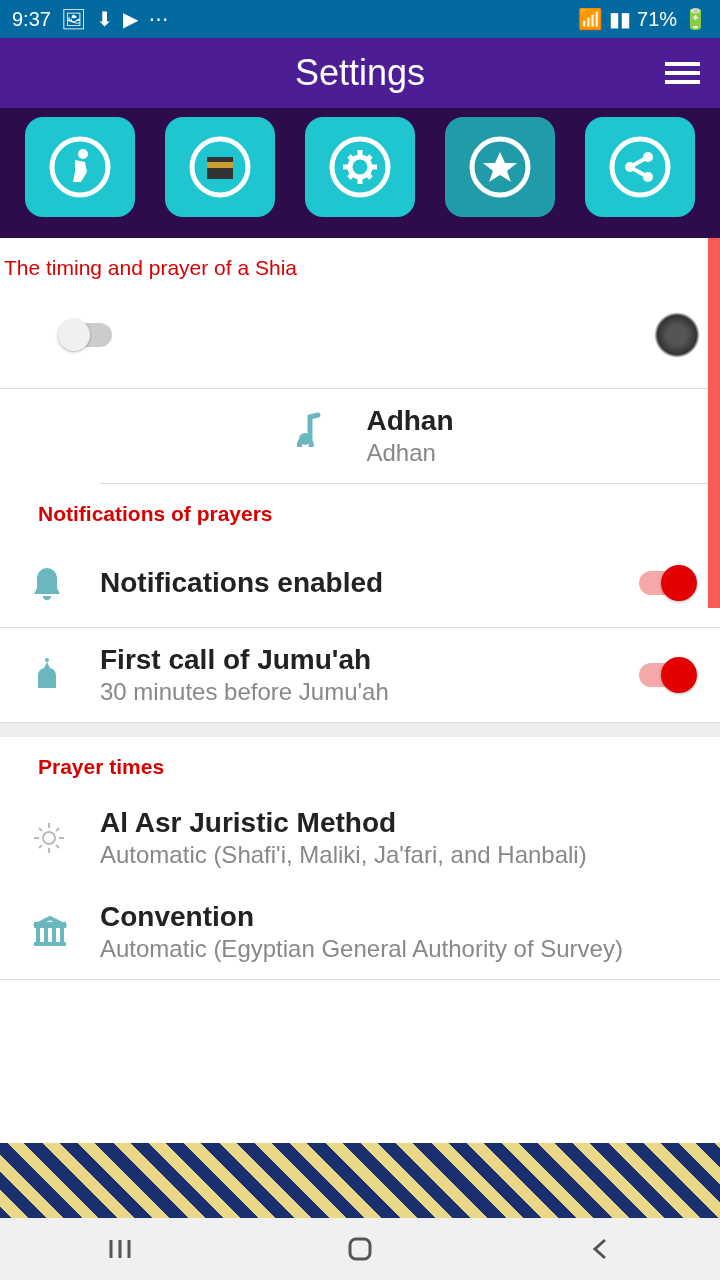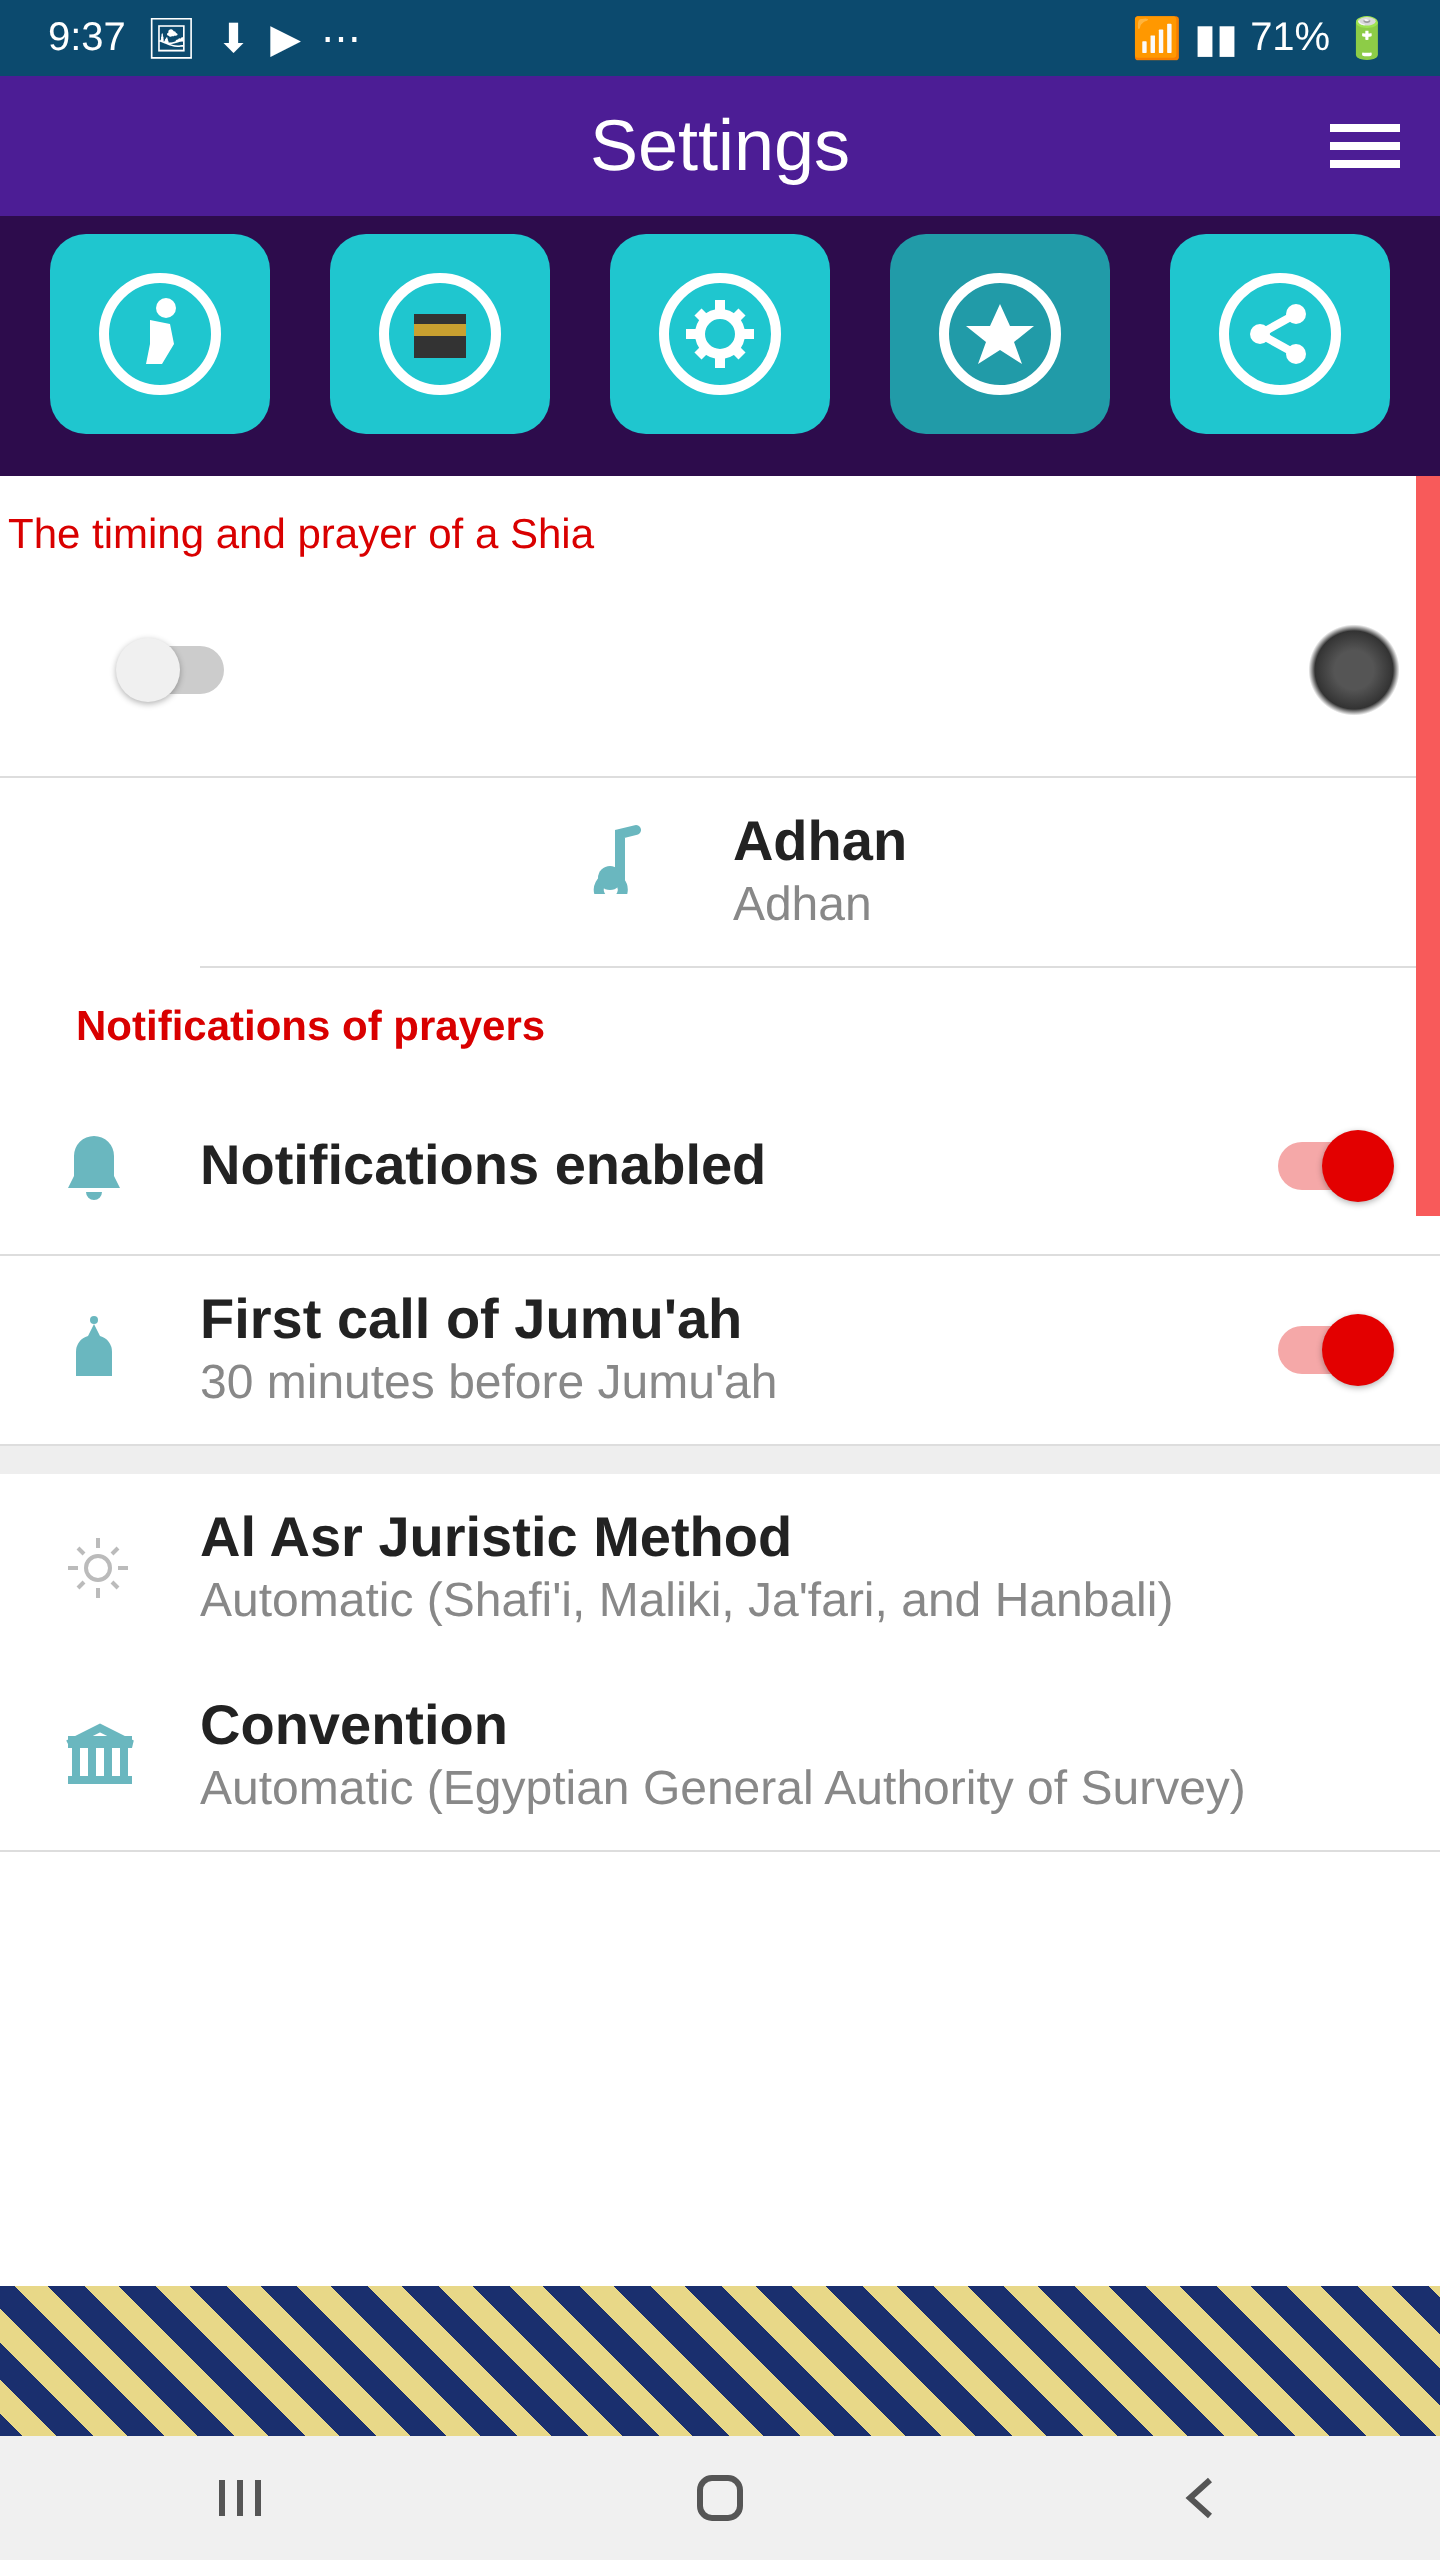--- a/index.html
+++ b/index.html
@@ -1,18 +1,18 @@
 <!DOCTYPE html>
 <html><head>
 <meta charset="utf-8">
 <style>
   * { margin: 0; padding: 0; box-sizing: border-box; font-family: Arial, sans-serif; }
   body { width: 720px; height: 1280px; background: #fff; overflow: hidden; position: relative; }
   
-  .status-bar { height: 38px; background: #0c4a6e; color: #fff; display: flex; justify-content: space-between; align-items: center; padding: 0 24px; font-size: 20px; }
+  .status-bar { height: 38px; background: #0369a1; color: #fff; display: flex; justify-content: space-between; align-items: center; padding: 0 12px; font-size: 20px; }
   .status-left { display: flex; align-items: center; gap: 10px; }
   .status-right { display: flex; align-items: center; gap: 6px; }
   
   .app-header { background: #4c1d95; height: 70px; display: flex; align-items: center; justify-content: flex-end; padding: 0 20px; position: relative; }
   .header-title { color: #fff; font-size: 36px; position: absolute; left: 50%; transform: translateX(-50%); }
   .hamburger { display: flex; flex-direction: column; gap: 5px; }
   .hamburger div { width: 35px; height: 4px; background: #fff; }
   
   .nav-tabs { background: #2d0c4c; height: 130px; display: flex; align-items: center; justify-content: space-around; padding: 0 10px 12px 10px; }
   .nav-tab { width: 110px; height: 100px; border-radius: 18px; display: flex; align-items: center; justify-content: center; }
@@ -192,20 +192,21 @@
     </div>
     <div class="row-toggle">
       <div class="toggle on">
           <div class="knob"></div>
         </div>
     </div>
   </div>
 
   <div class="section-divider"></div>
 
+  <div class="section-title indented">Prayer times</div>
 
   <div class="row no-border">
     <div class="row-icon">
       <svg width="38" height="38" viewBox="0 0 38 38">
           <circle cx="19" cy="19" r="6" fill="none" stroke="#bbb" stroke-width="2"></circle>
           <g stroke="#bbb" stroke-width="2">
             <line x1="19" y1="4" x2="19" y2="9"></line>
             <line x1="19" y1="29" x2="19" y2="34"></line>
             <line x1="4" y1="19" x2="9" y2="19"></line>
             <line x1="29" y1="19" x2="34" y2="19"></line>

